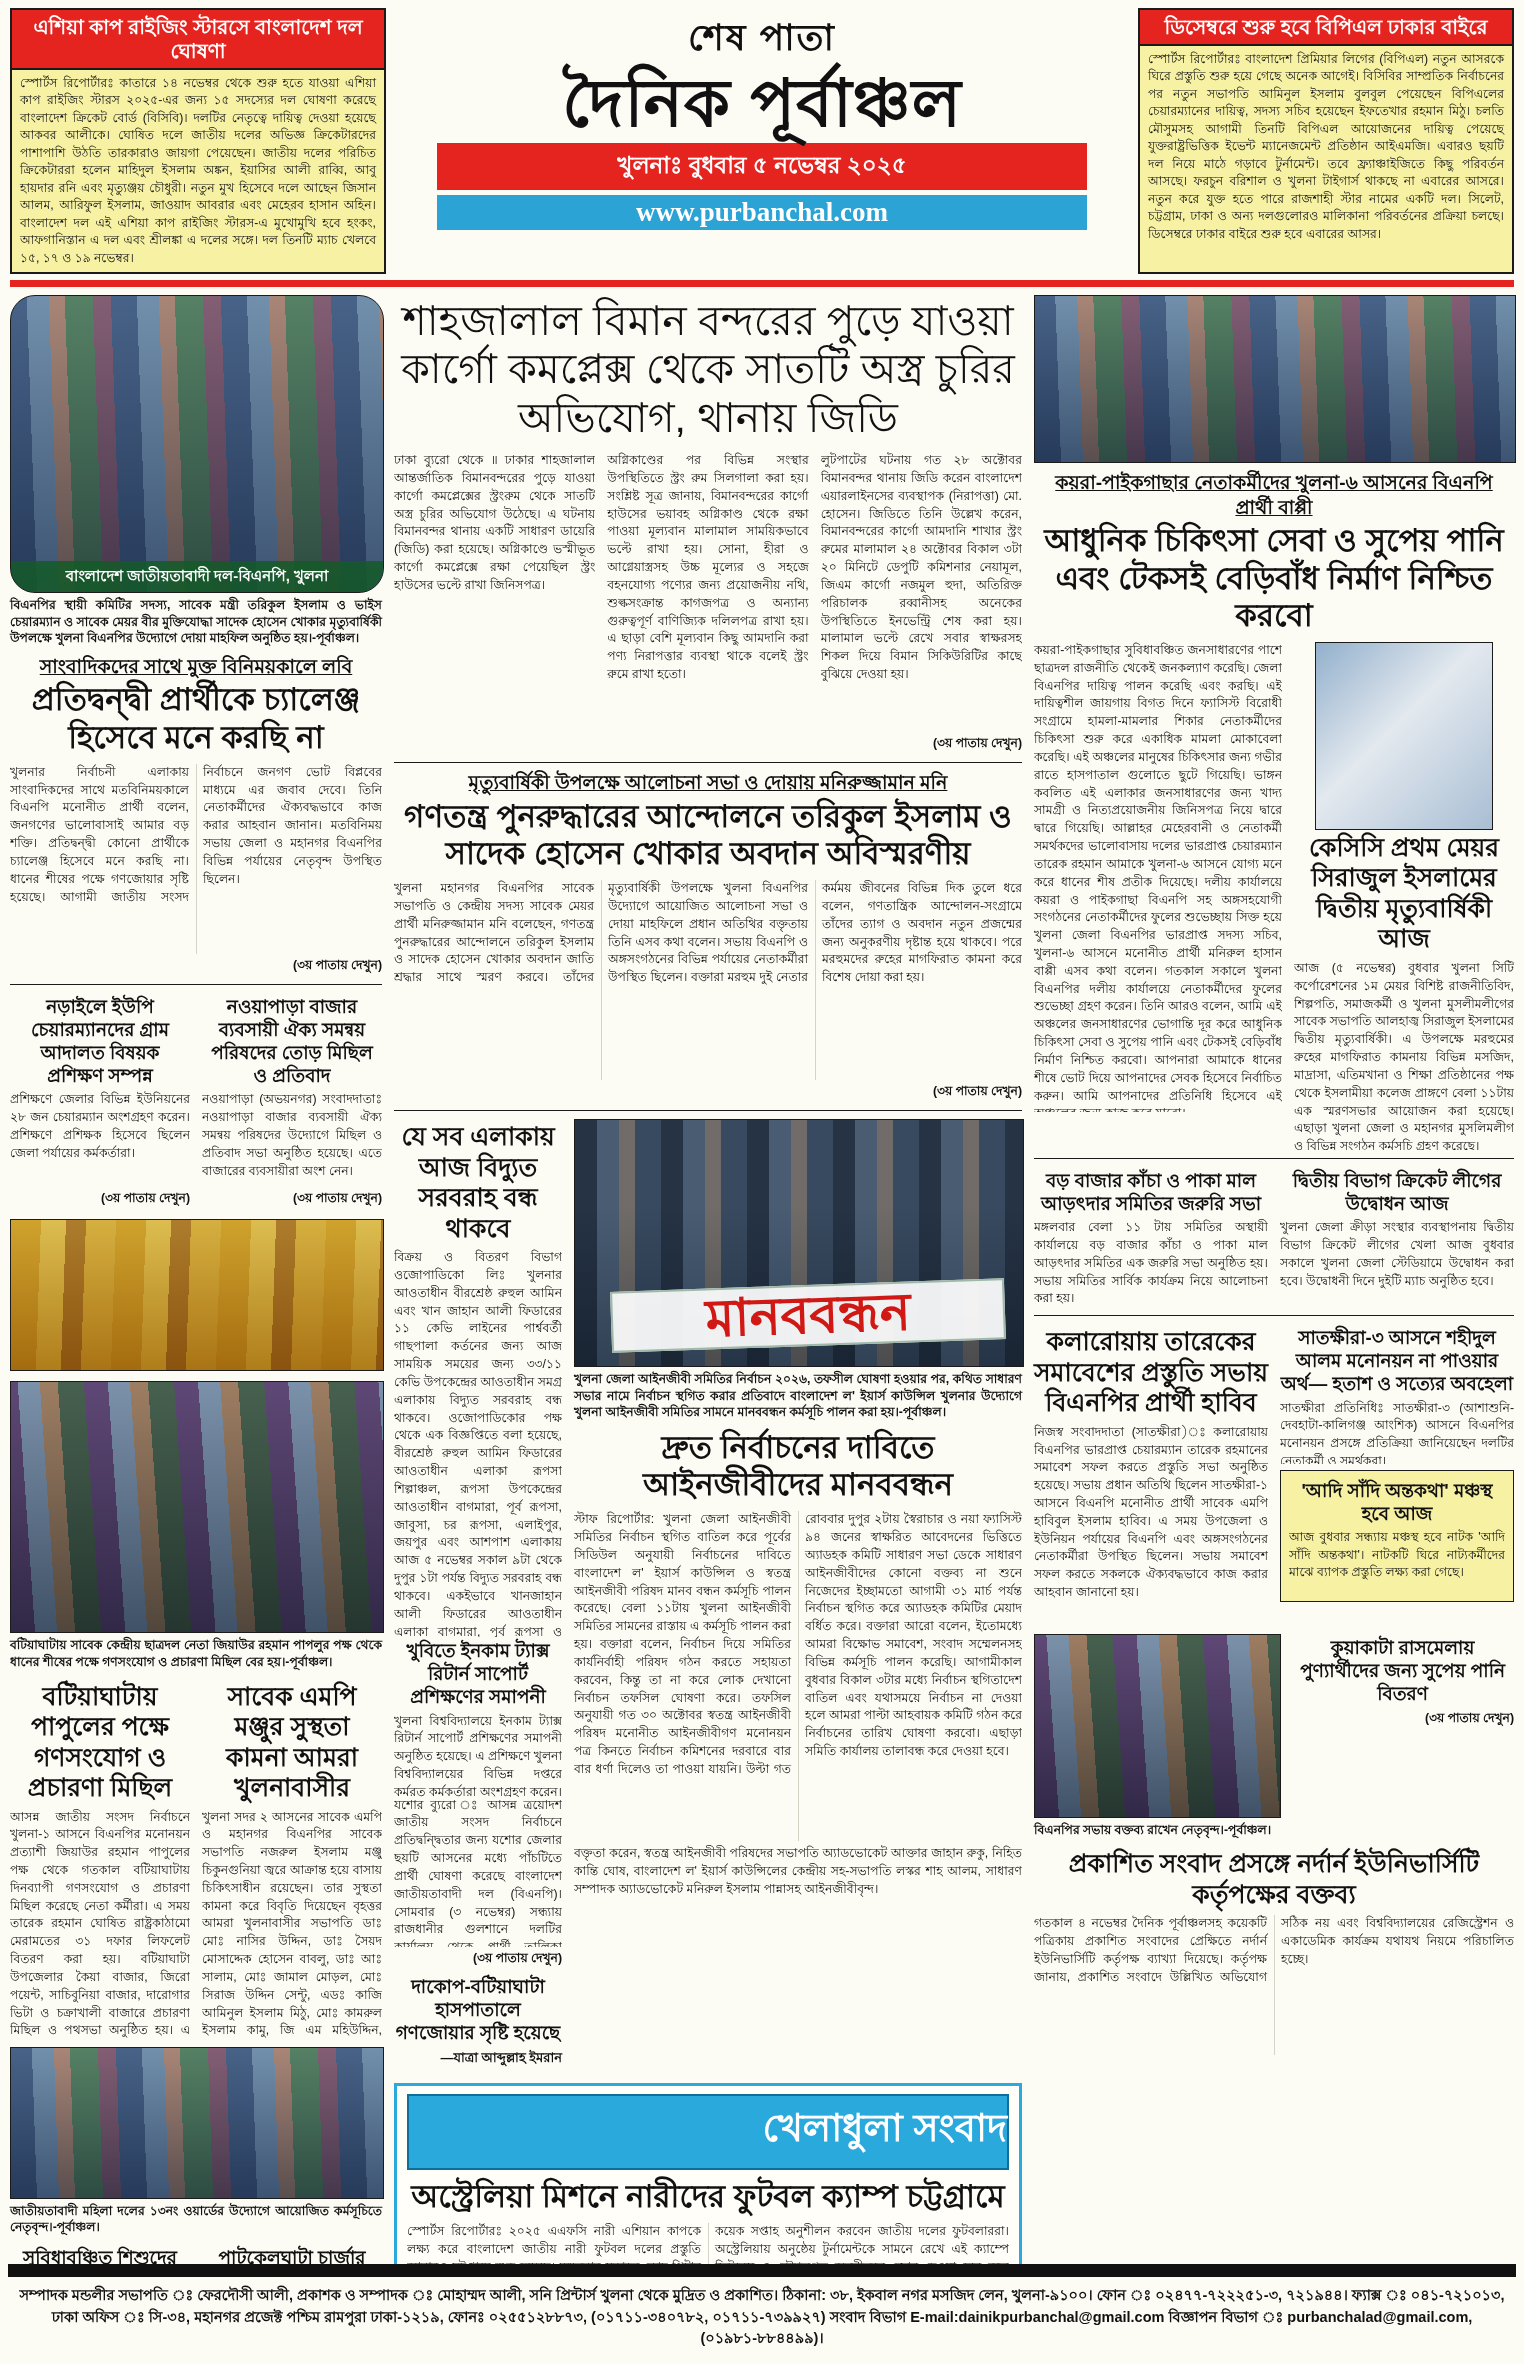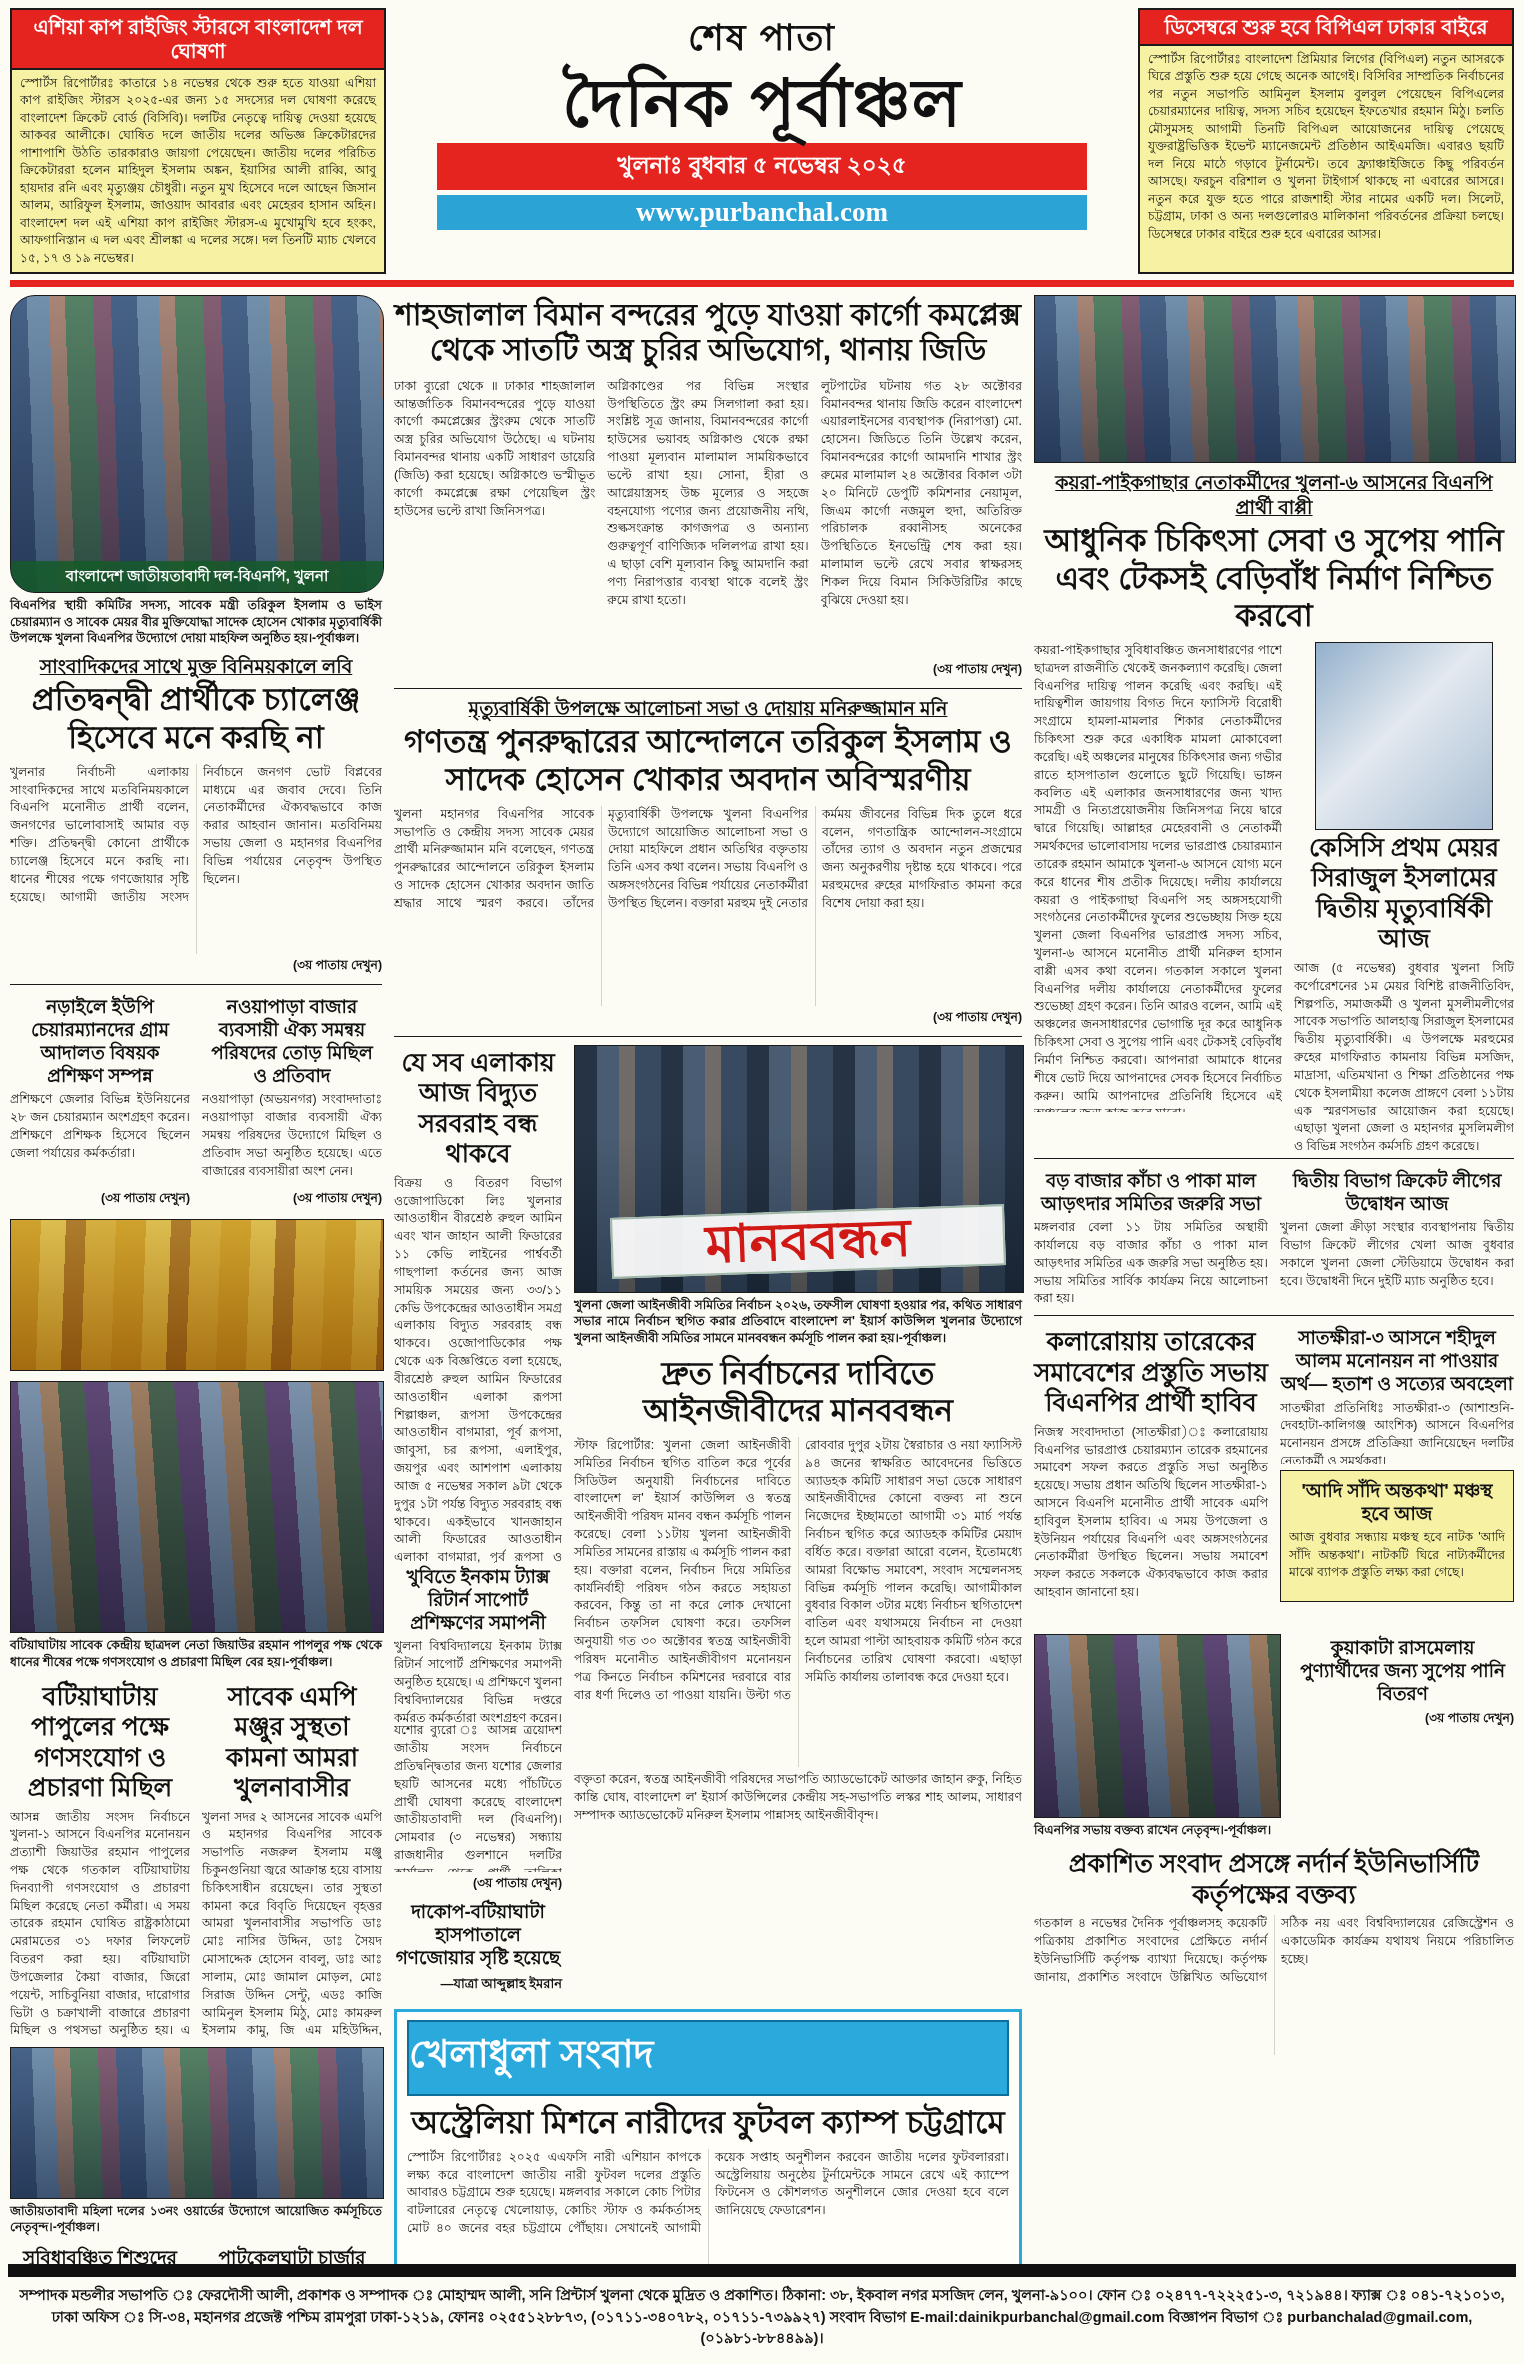--- a/index.html
+++ b/index.html
@@ -23,35 +23,35 @@
   .ph-crowd{background:repeating-linear-gradient(88deg,#4f6a8f 0 26px,#7d9ab5 26px 48px,#b98f7d 48px 64px,#5e8a6a 64px 92px,#90657a 92px 110px),linear-gradient(#e8eef2,#7b8ba0);background-blend-mode:multiply;}
   .ph-yellow{background:repeating-linear-gradient(92deg,#d8b23c 0 30px,#e6cf6a 30px 55px,#b5883a 55px 75px,#dfc055 75px 105px),linear-gradient(#f4e9c0,#c29a3e);background-blend-mode:multiply;}
   .ph-street{background:repeating-linear-gradient(90deg,#2e3d4f 0 22px,#5a6e84 22px 44px,#8a8078 44px 60px,#45586e 60px 86px),linear-gradient(#cfd6dd 0 35%,#8b97a5);background-blend-mode:multiply;}
   .ph-meeting{background:repeating-linear-gradient(86deg,#6a4f7f 0 24px,#8aa0b8 24px 46px,#b08a6a 46px 64px,#4f6a55 64px 90px),linear-gradient(#e4e8ec,#76828f);background-blend-mode:multiply;}
   .ph-portrait{background:linear-gradient(135deg,#93b0cc,#e3e9ef 45%,#a9bed4);}
   .ph-strip{position:absolute;left:0;right:0;bottom:0;background:rgba(20,90,40,.85);color:#fff;font-weight:bold;font-size:15px;text-align:center;padding:3px 2px;}
   .banner-word{position:absolute;left:8%;right:4%;bottom:8%;background:rgba(255,255,255,.92);color:#d01814;font-weight:900;font-size:52px;text-align:center;transform:rotate(-2deg);border:2px solid #9fb8a8;line-height:1.1;}
   .caption{font-size:12.3px;font-weight:bold;line-height:1.35;margin:4px 0 8px;text-align:justify;}
   
   .kicker{font-size:19px;font-weight:bold;text-align:center;text-decoration:underline;margin:8px 0 2px;line-height:1.3;}
-  .hl-xl{font-size:30px;font-weight:700;text-align:center;line-height:1.18;margin:2px 0 10px;}
+  .hl-xl{font-size:41px;font-weight:400;text-align:center;line-height:1.18;margin:2px 0 10px;}
   .hl-lg{font-size:31px;font-weight:900;text-align:center;line-height:1.2;margin:2px 0 8px;}
   .hl-md{font-size:25px;font-weight:900;text-align:center;line-height:1.22;margin:2px 0 6px;}
   .hl-sm{font-size:18.5px;font-weight:bold;text-align:center;line-height:1.25;margin:2px 0 4px;}
   .byline{font-size:13px;font-weight:bold;text-align:right;margin:0 0 4px;}
   .body-text{font-size:12.3px;line-height:1.45;text-align:justify;overflow:hidden;}
   .cols-2{column-count:2;column-gap:14px;column-rule:1px solid #d5d2c6;}
   .cols-3{column-count:3;column-gap:14px;column-rule:1px solid #d5d2c6;}
   .jump{font-size:12.3px;font-weight:bold;text-align:right;margin:2px 0 6px;}
   .row{display:flex;gap:12px;}
   .row>*{min-width:0;}
   .divider{border-top:1.5px solid #1b1b1b;margin:8px 0;}
   
   .sports-box{border:3px solid #2aa9dd;padding:8px 10px;margin-top:10px;background:#fffef8;}
-  .sports-head{background:#2aa9dd;border:2px solid #0f6f9b;color:#fff;font-size:38px;font-weight:900;text-align:left;padding:2px 0 6px;margin-bottom:8px;}
+  .sports-head{background:#2aa9dd;border:2px solid #0f6f9b;color:#fff;font-size:38px;font-weight:900;text-align:right;padding:2px 0 6px;margin-bottom:8px;}
   .yellow-box{background:#f6f1a3;border:1.5px solid #1b1b1b;padding:6px 8px;margin:6px 0;}
   
   .footer{position:absolute;left:0;right:0;bottom:0;background:#fcfbf4;padding-bottom:14px;}
   .footer-bar{height:13px;background:#111;margin:0 8px 8px;}
   .footer-line{font-size:14.5px;font-weight:bold;text-align:center;line-height:1.5;padding:0 14px;}
 </style>
 </head>
 <body>
 
 <div class="page">

